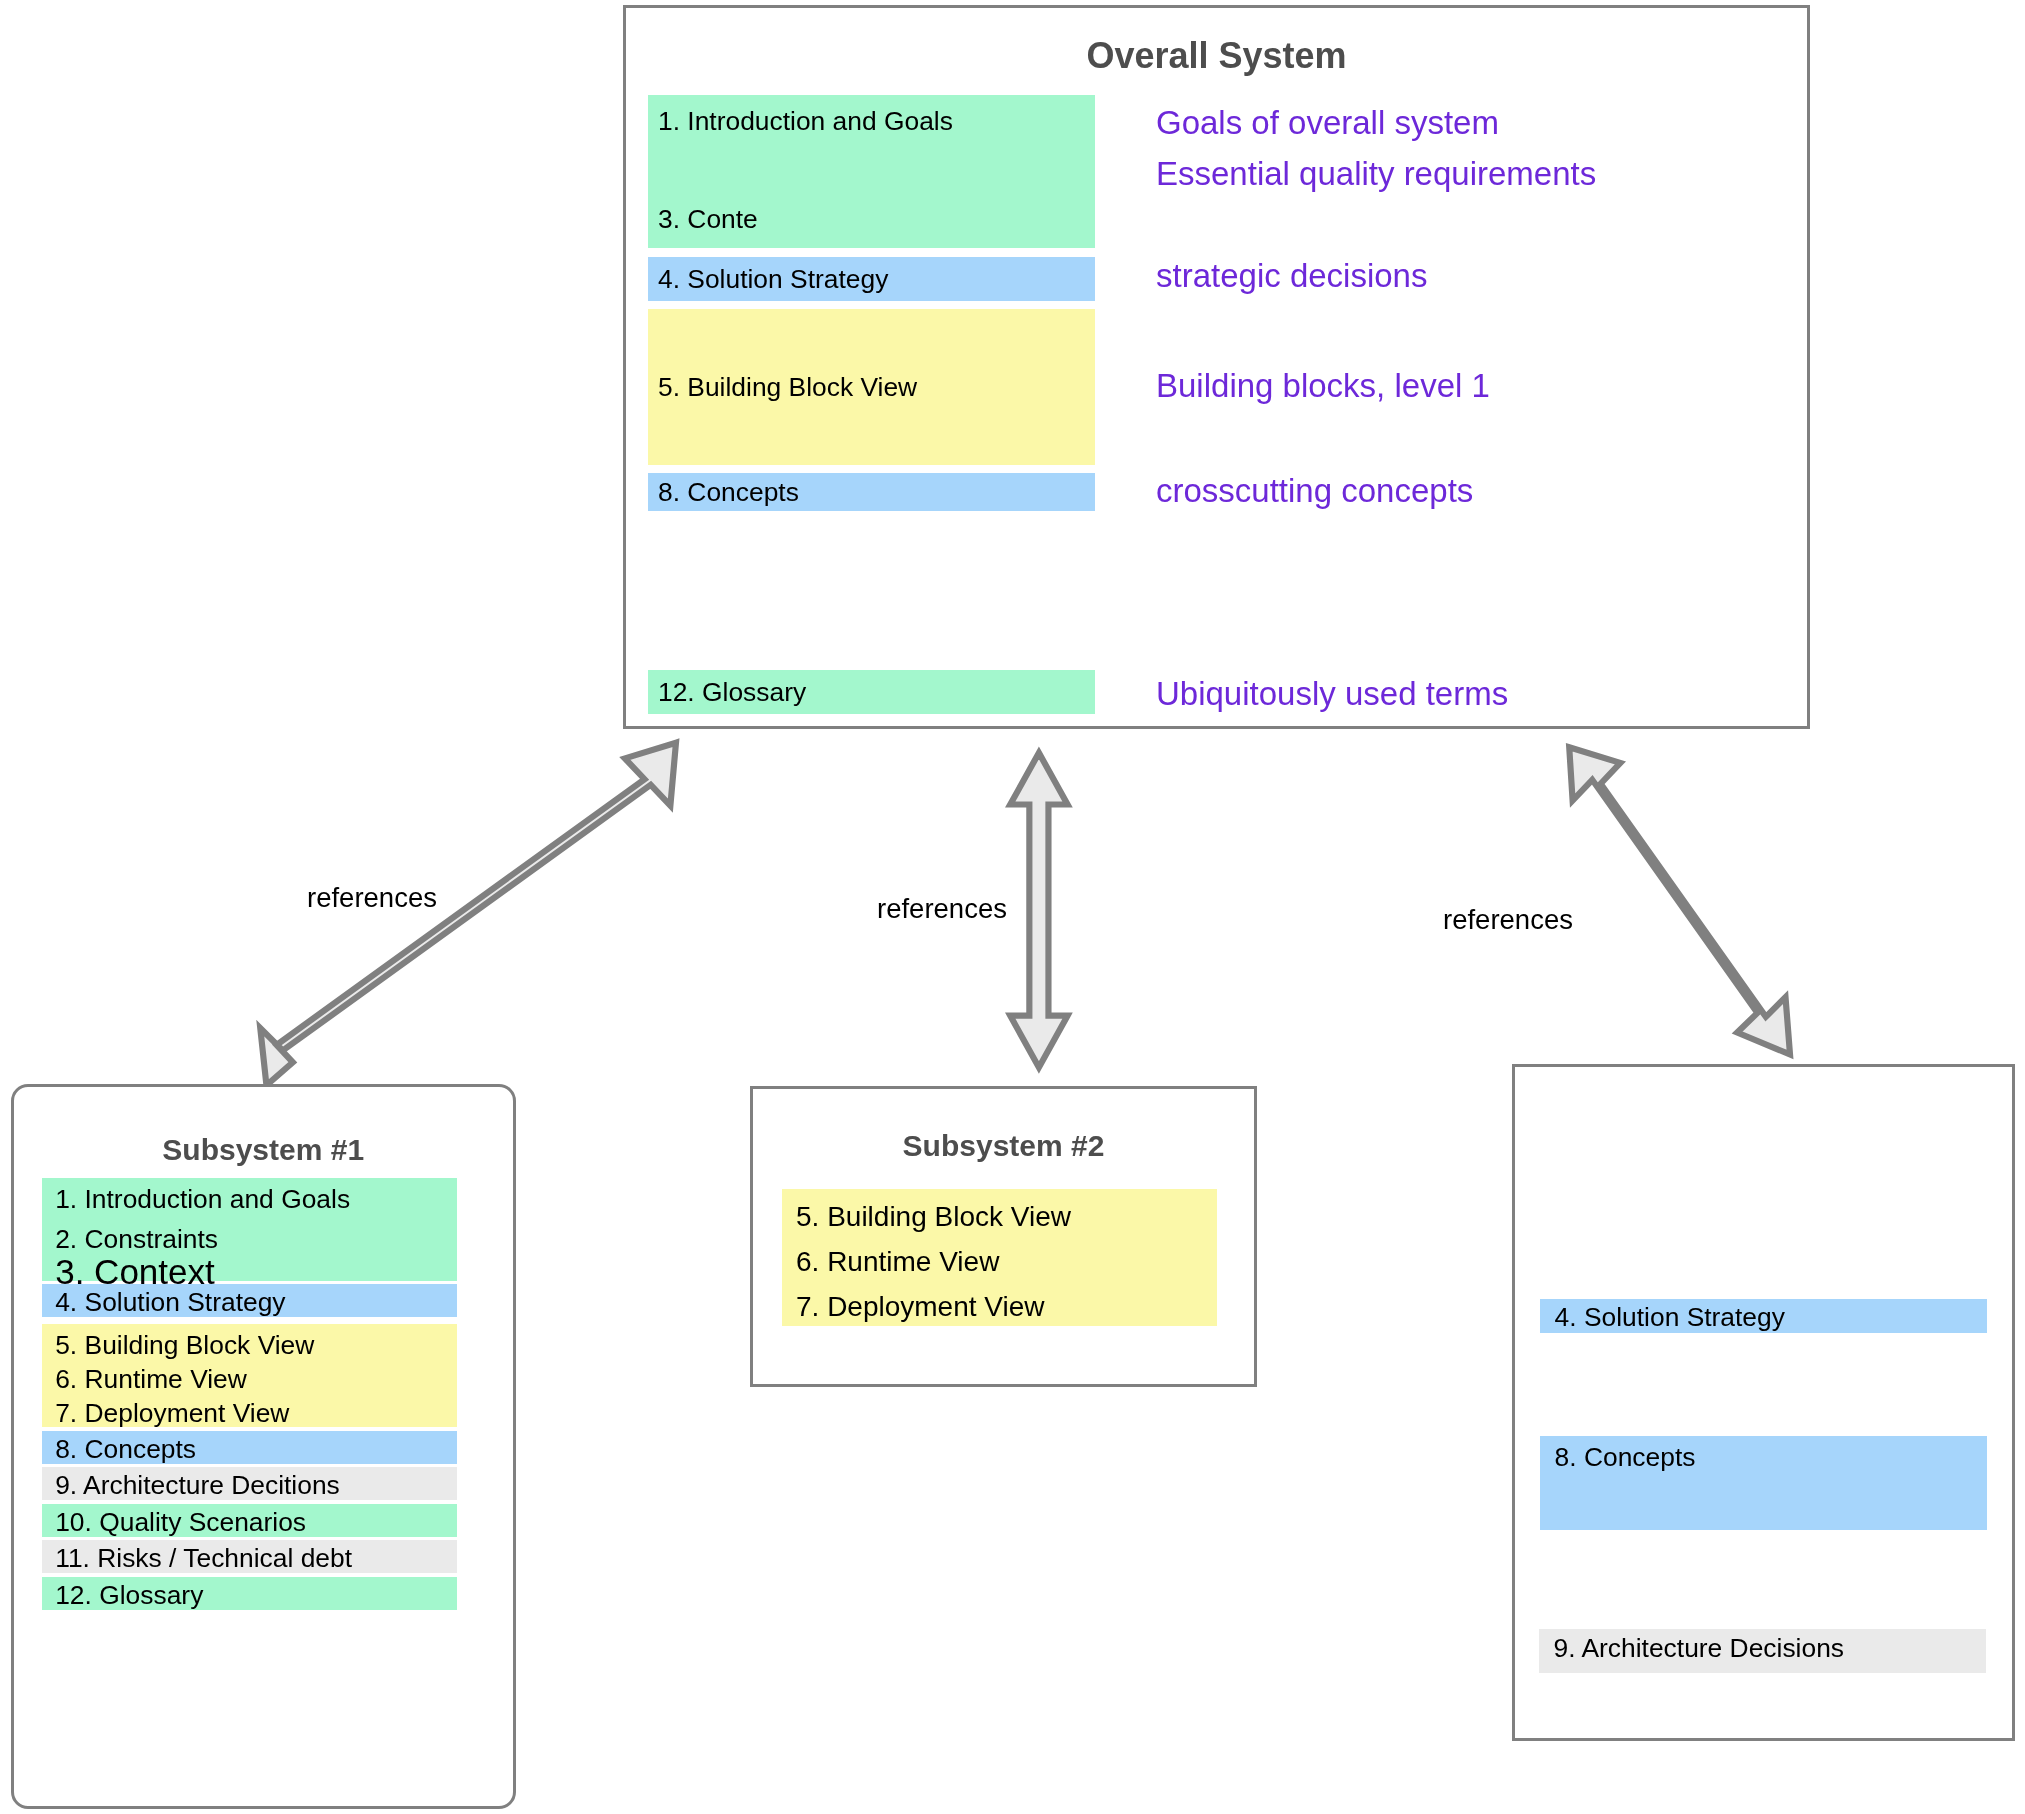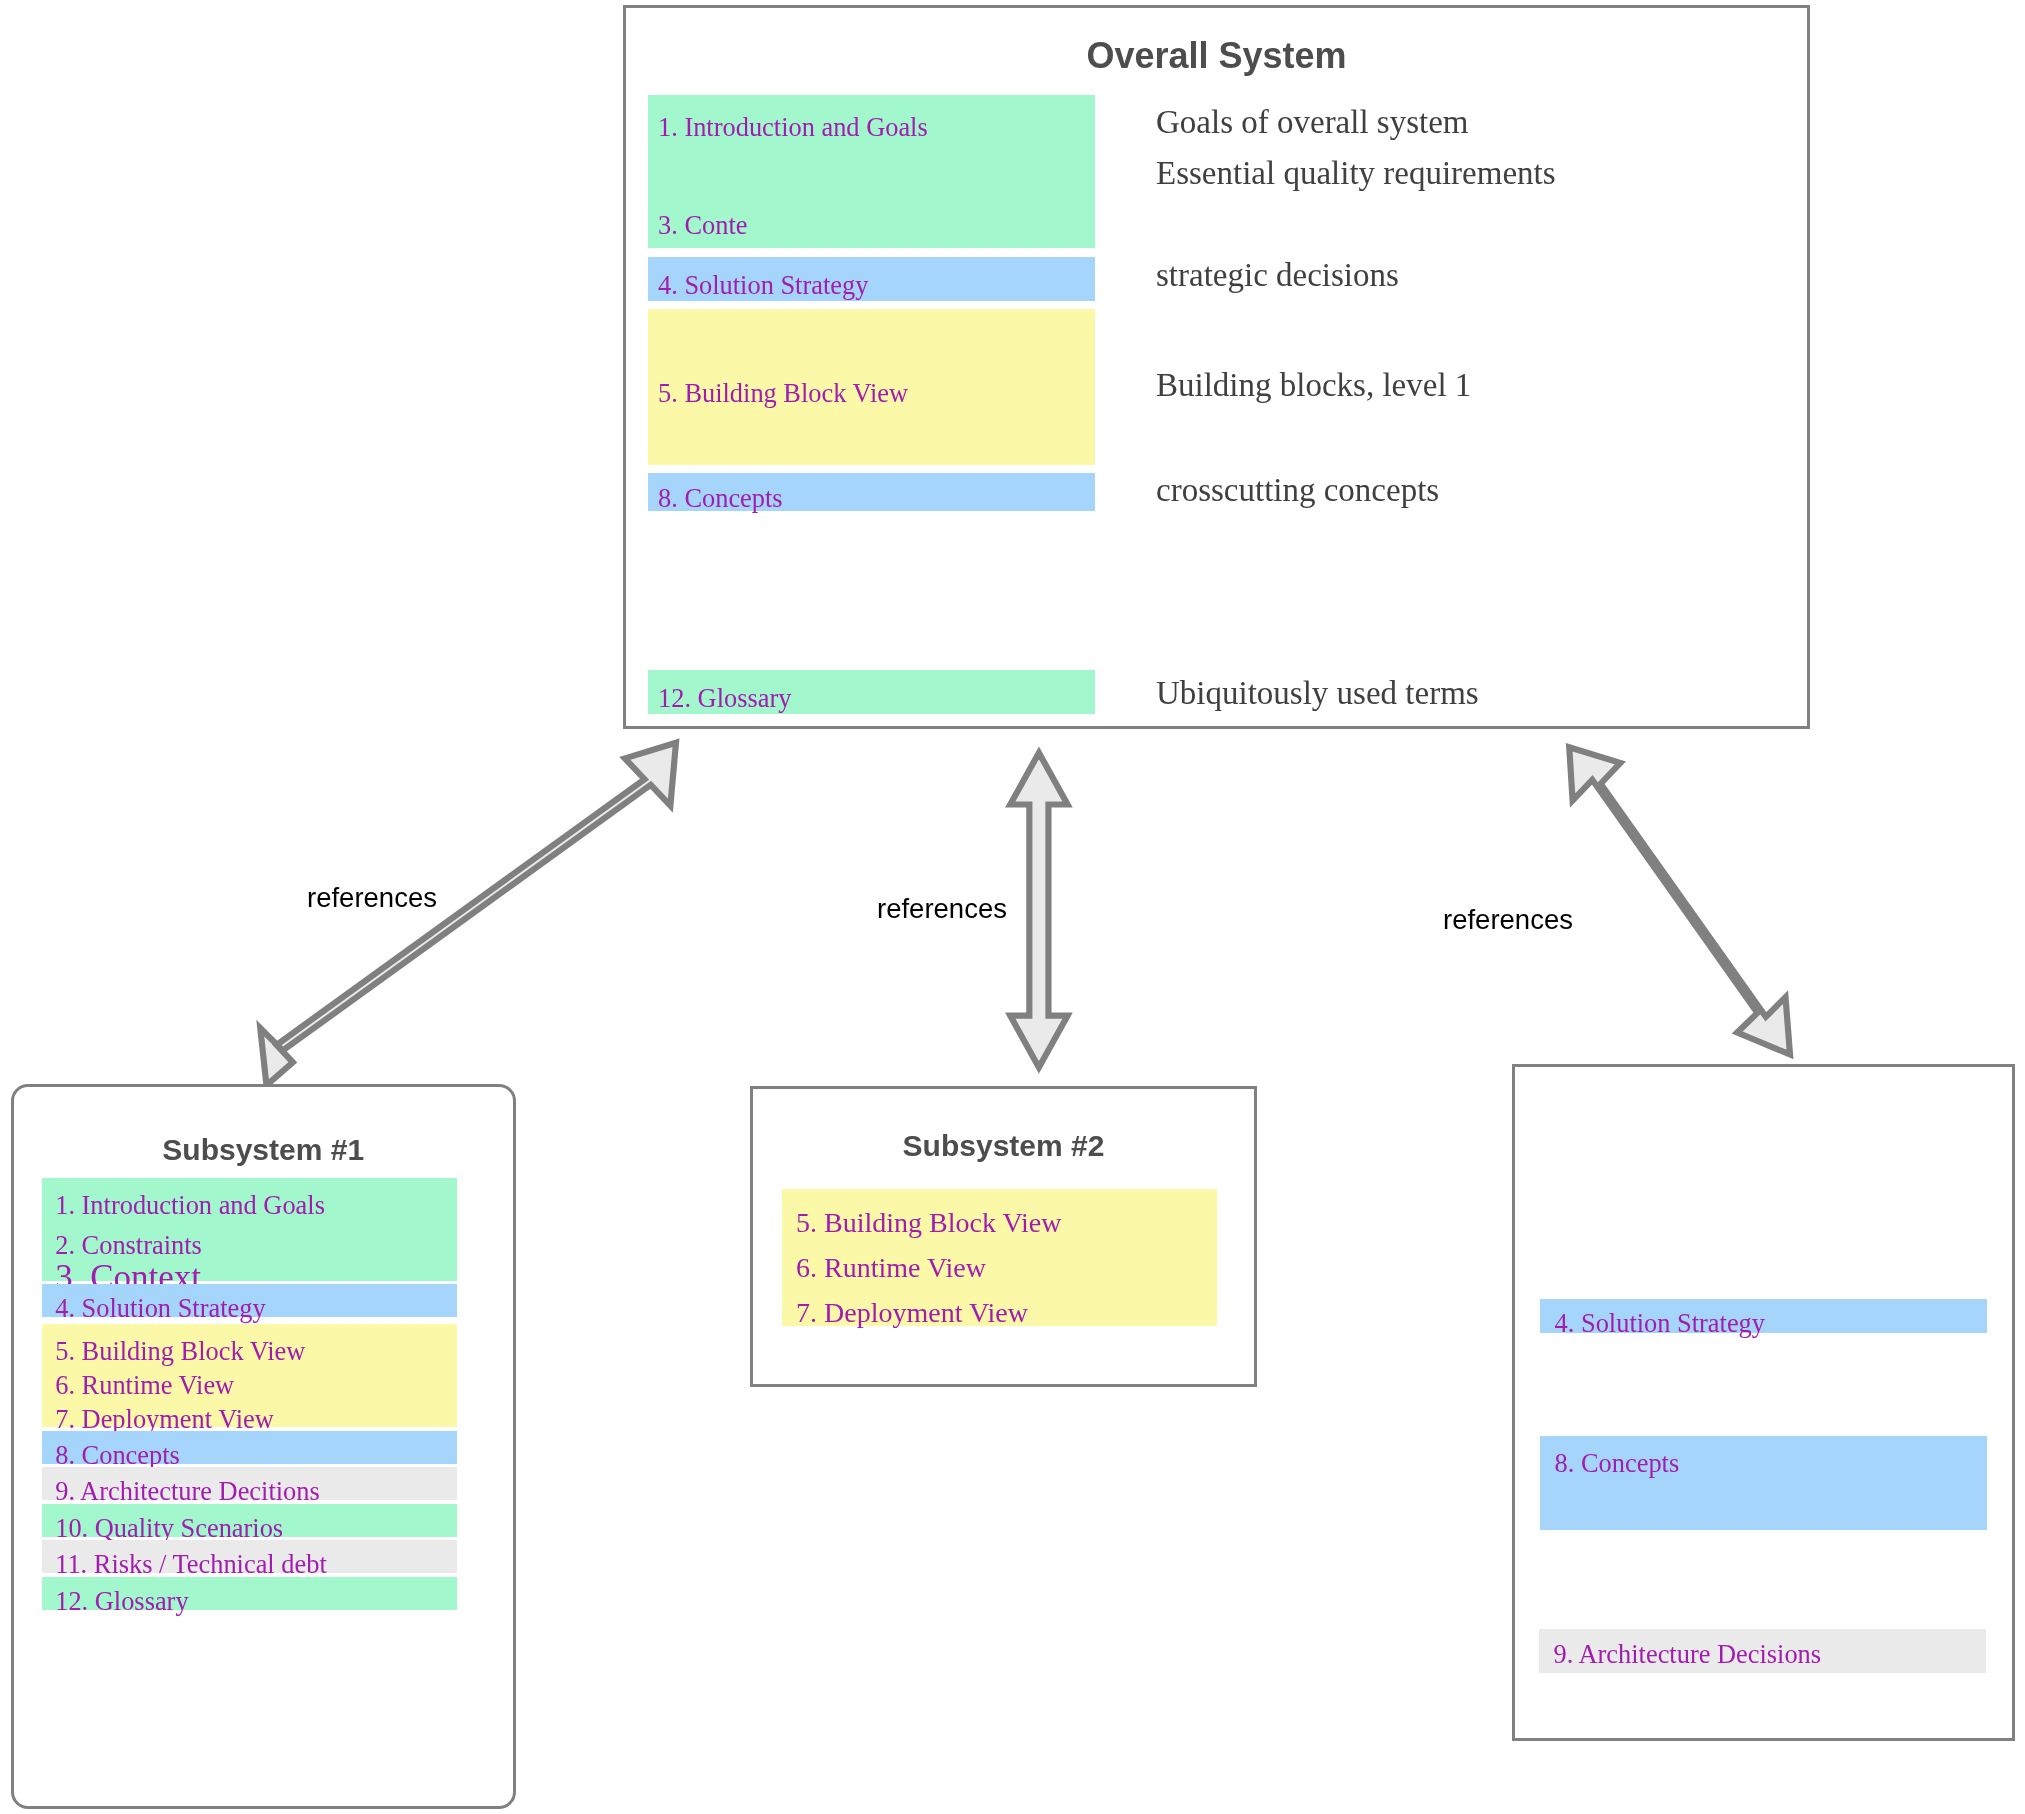--- a/index.html
+++ b/index.html
@@ -33,30 +33,29 @@
     font-family: "Liberation Sans", sans-serif;
     white-space: nowrap;
   }
   .bar {
     position: absolute;
     box-sizing: border-box;
     display: block;
   }
   .bar-line {
     position: absolute;
-    color: #a21caf;
-    font-family: Liberation Serif, serif;
+    color: #000000;
+    font-family: Liberation Sans, sans-serif;
     white-space: nowrap;
     line-height: 1;
-    margin-top: 6px;
   }
   .note {
     position: absolute;
-    color: #404040;
-    font-family: Liberation Serif, serif;
+    color: #6d28d9;
+    font-family: Liberation Sans, sans-serif;
     white-space: nowrap;
     line-height: 1;
   }
   .edge-label {
     position: absolute;
     color: #000000;
     font-family: "Liberation Sans", sans-serif;
     white-space: nowrap;
     line-height: 1;
   }

